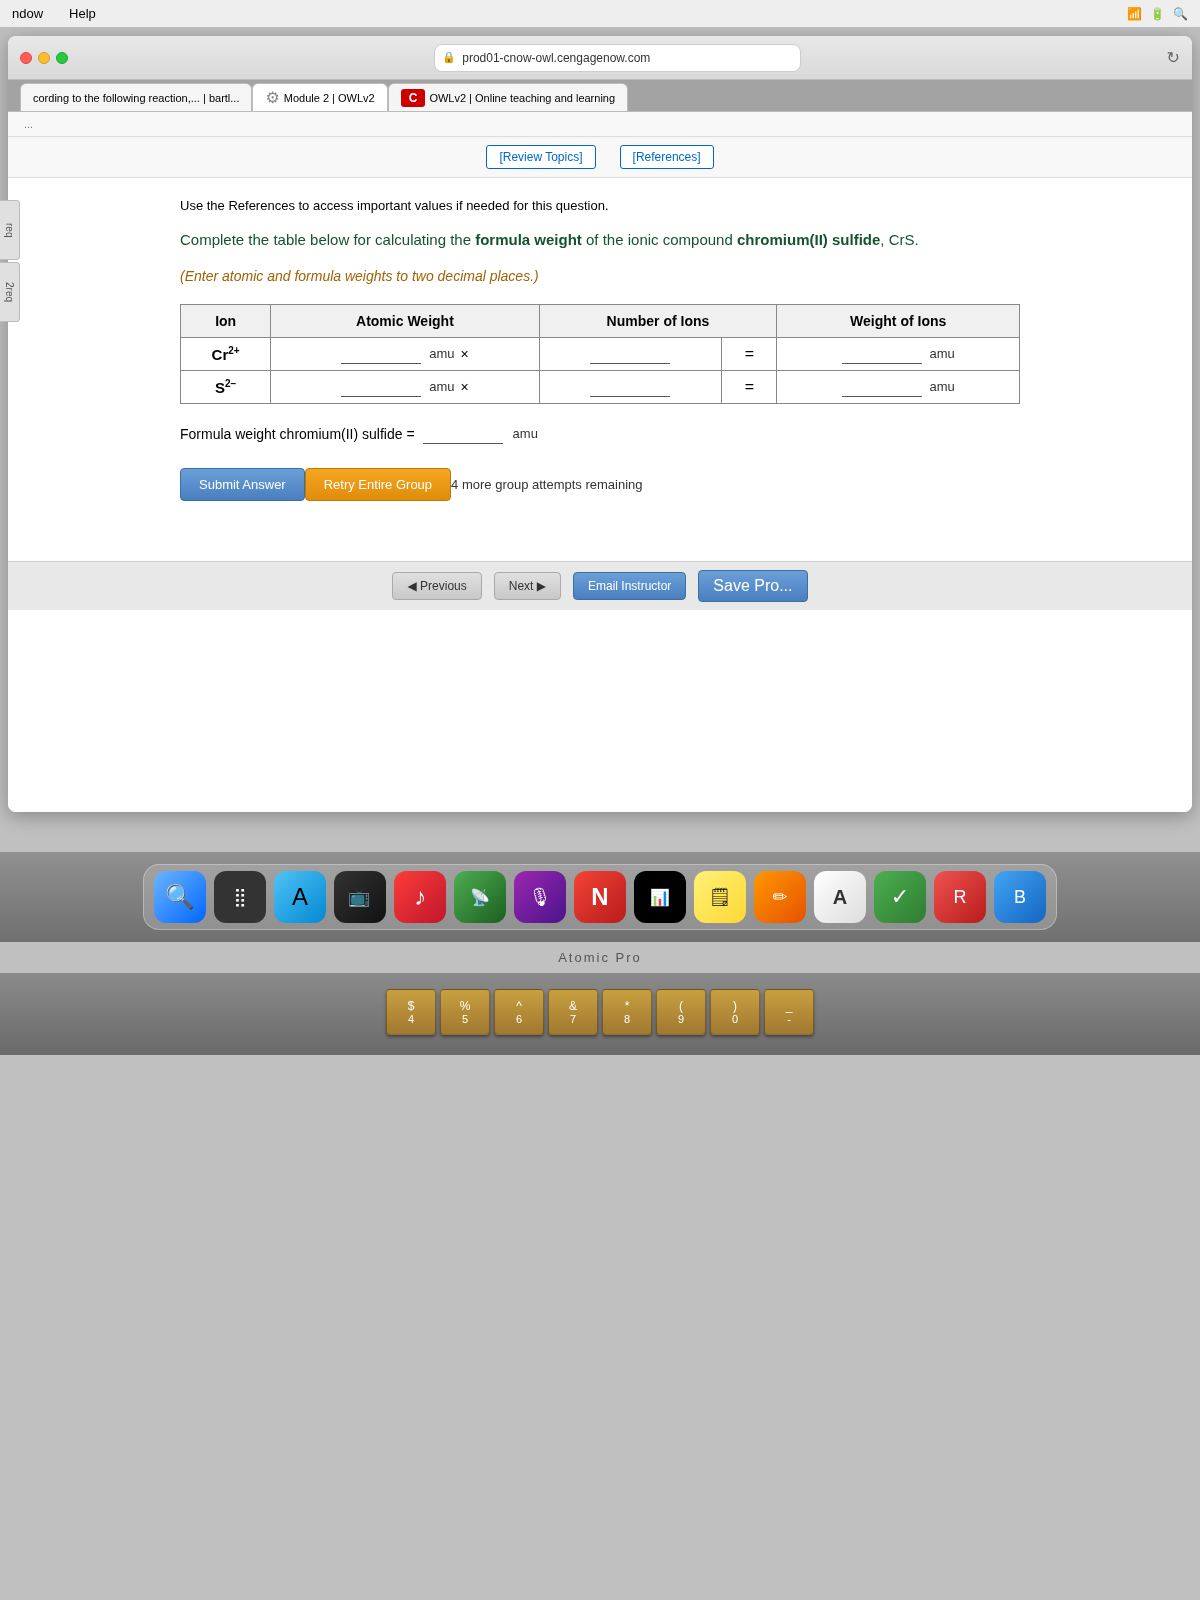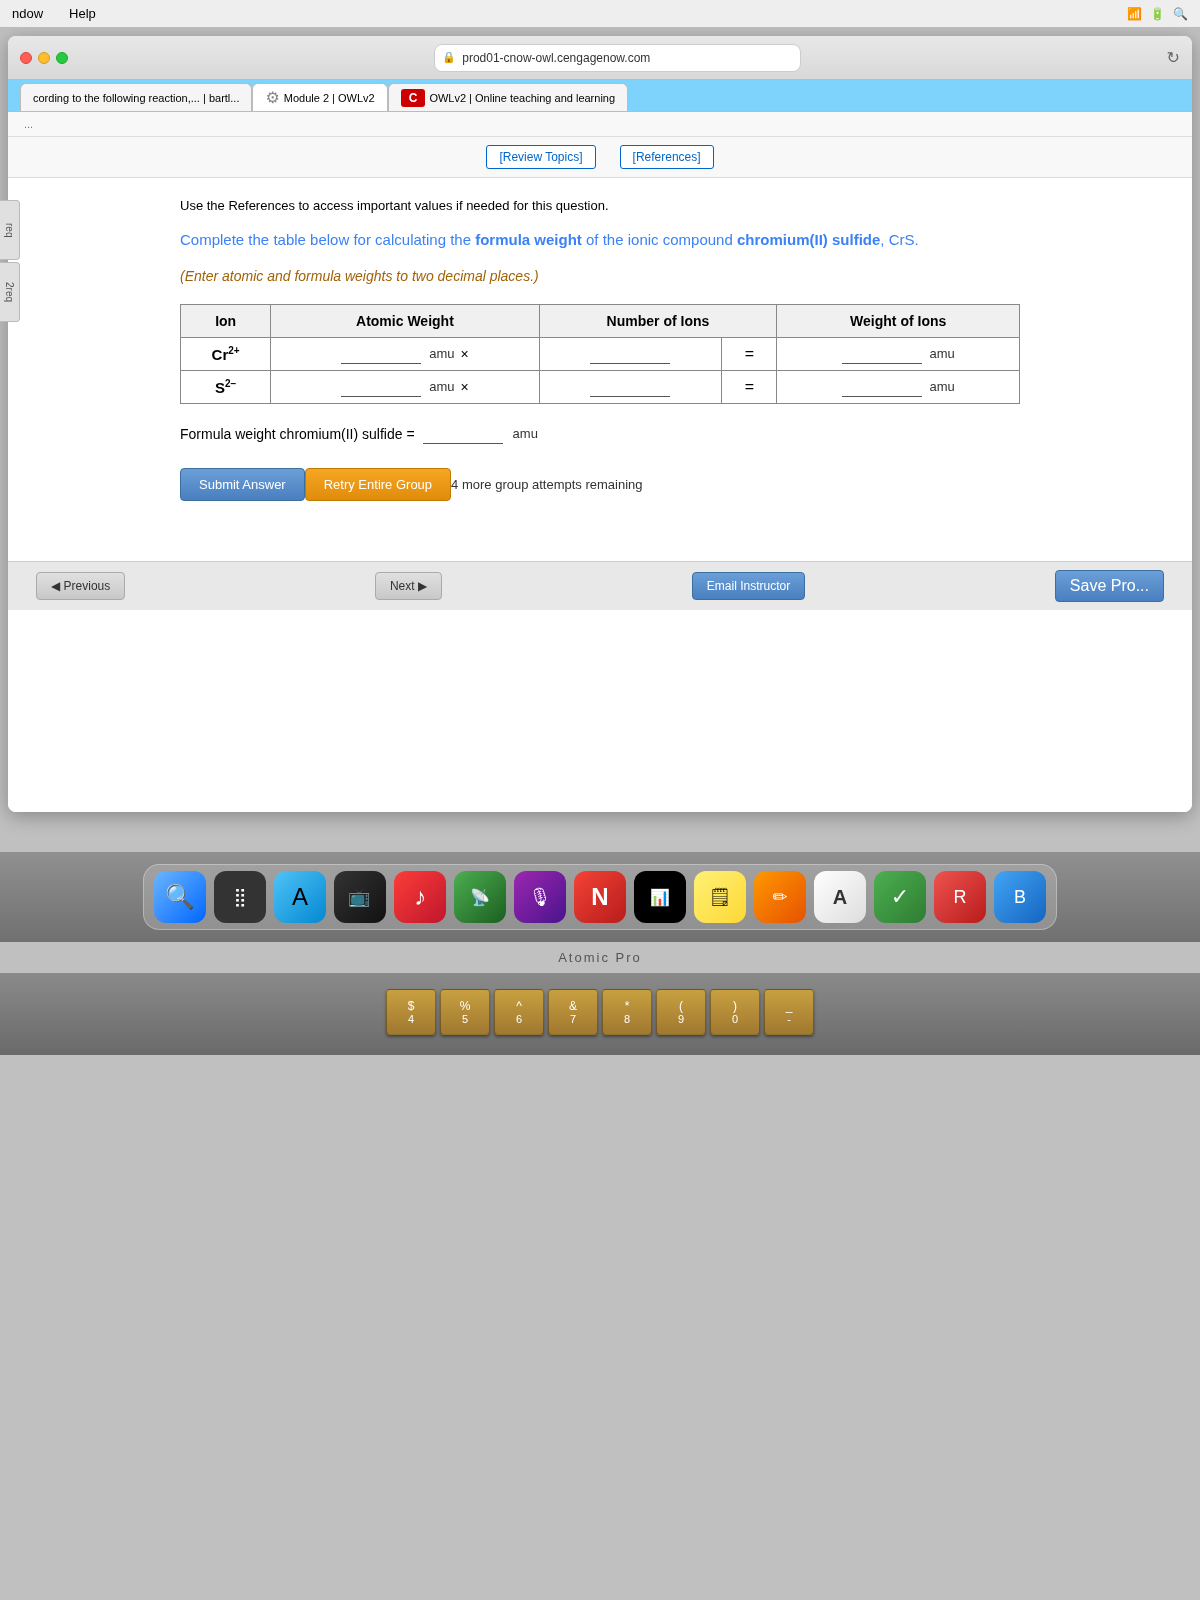--- a/index.html
+++ b/index.html
@@ -78,21 +78,21 @@
       padding: 0 8px;
       height: 28px;
       gap: 6px;
       font-size: 12px;
       color: #333;
     }
 
     .lock-icon { color: #666; font-size: 11px; }
 
     .browser-tabs {
-      background: #7dd3fc;
+      background: #a3a3a3;
       display: flex;
       align-items: flex-end;
       padding: 0 12px;
       border-bottom: 1px solid #bbb;
       height: 32px;
     }
 
     .tab {
       background: #f5f5f5;
       border: 1px solid #bbb;
@@ -159,21 +159,21 @@
 
     .reference-note {
       font-size: 13px;
       color: #000000;
       margin-bottom: 16px;
       text-align: left;
     }
 
     .question-title {
       font-size: 15px;
-      color: #3b82f6;
+      color: #14532d;
       margin-bottom: 8px;
       line-height: 1.5;
     }
 
     .question-subtitle {
       font-size: 14px;
       font-style: italic;
       color: #a16207;
       margin-bottom: 20px;
       margin-top: 16px;
@@ -272,21 +272,21 @@
       font-size: 13px;
       color: #333;
     }
 
     
     .bottom-bar {
       background: #e8e8e8;
       border-top: 1px solid #ccc;
       padding: 8px 28px;
       display: flex;
-      justify-content: space-between;
+      justify-content: center;
       gap: 12px;
       align-items: center;
     }
 
     .btn-nav {
       background: linear-gradient(to bottom, #e0e0e0, #c8c8c8);
       border: 1px solid #aaa;
       border-radius: 4px;
       padding: 6px 14px;
       font-size: 12px;

